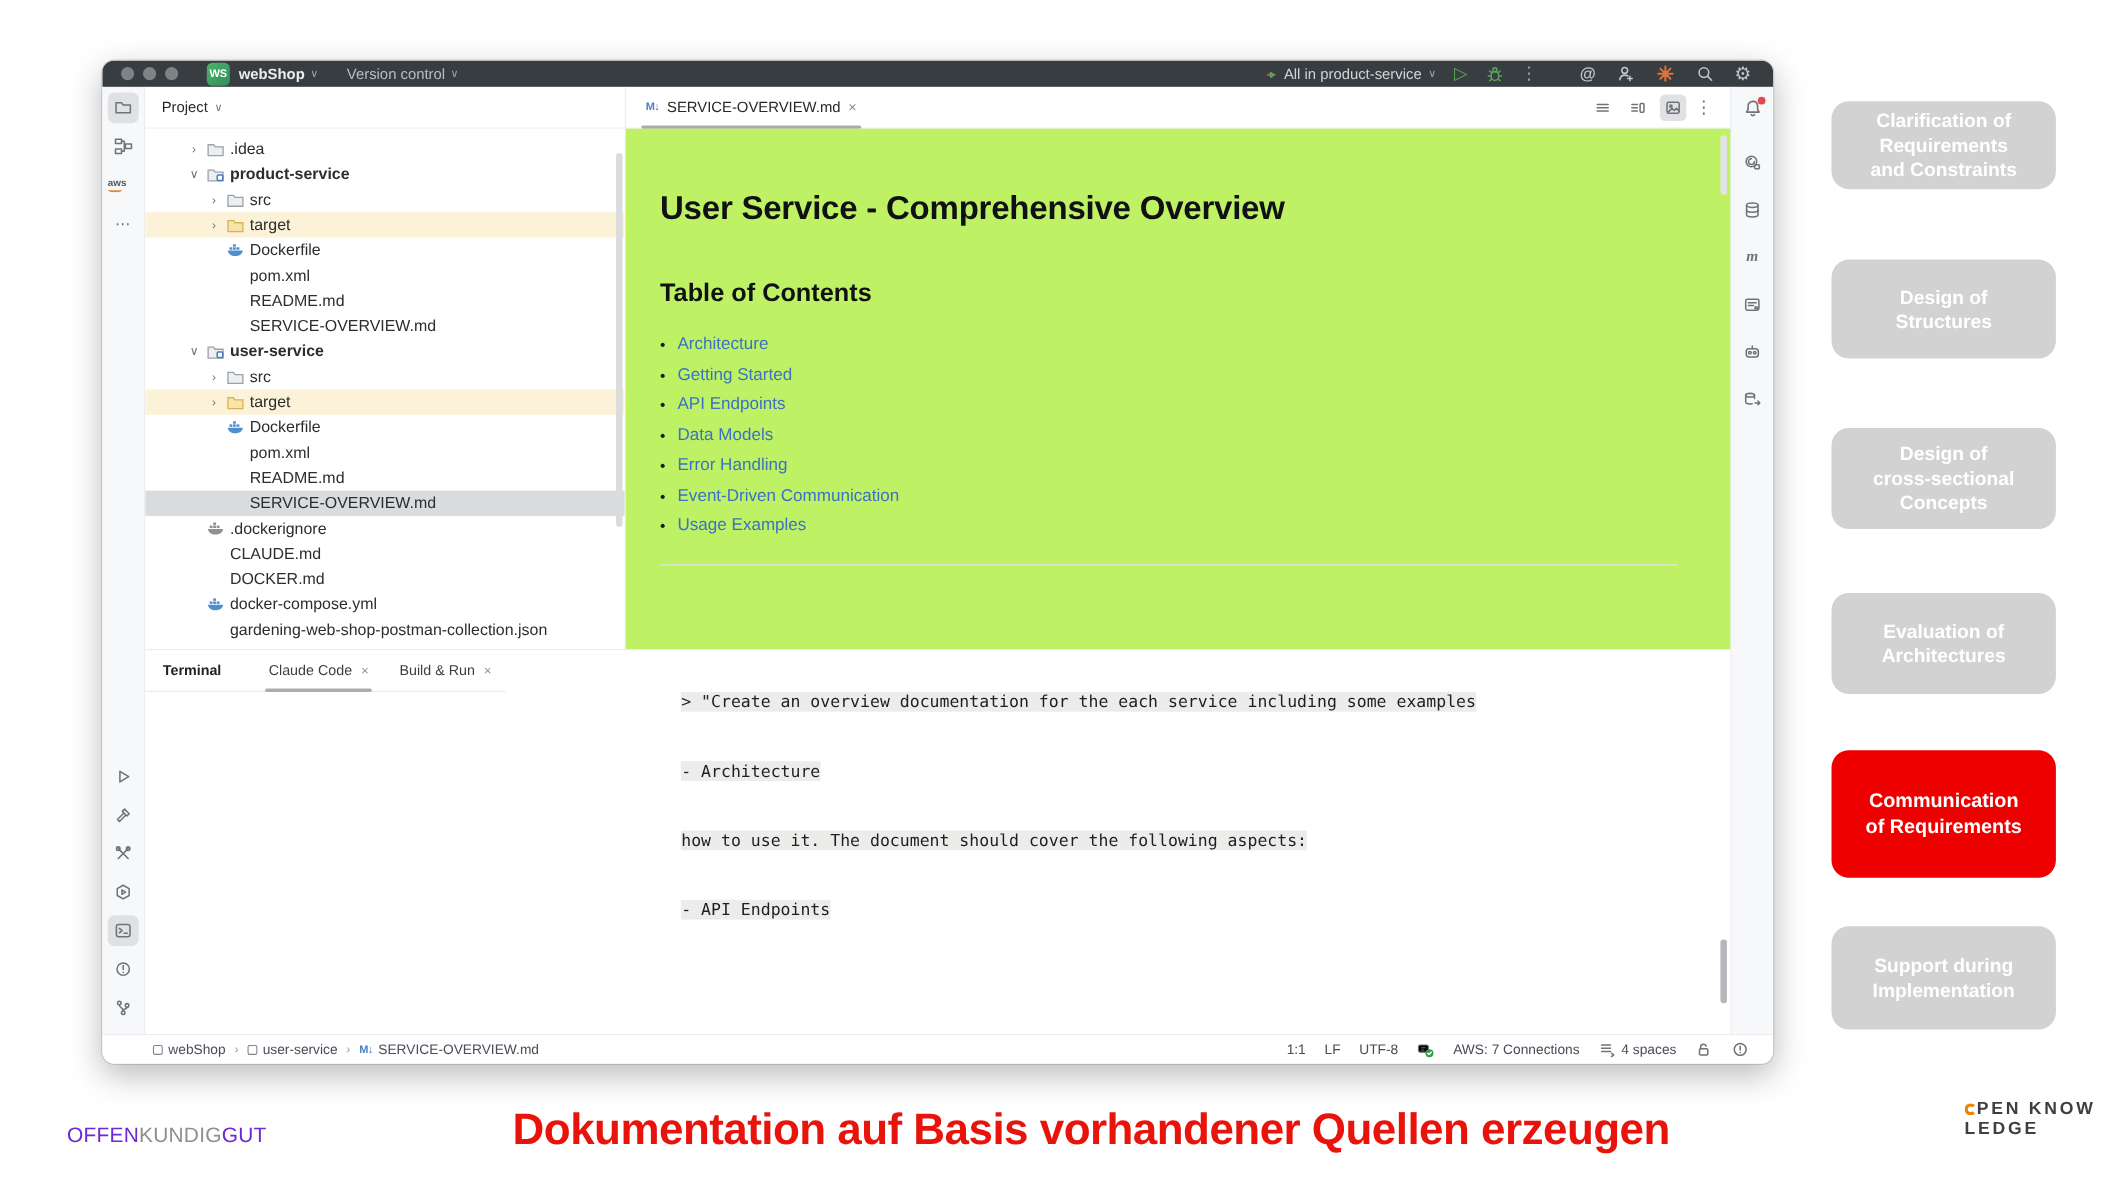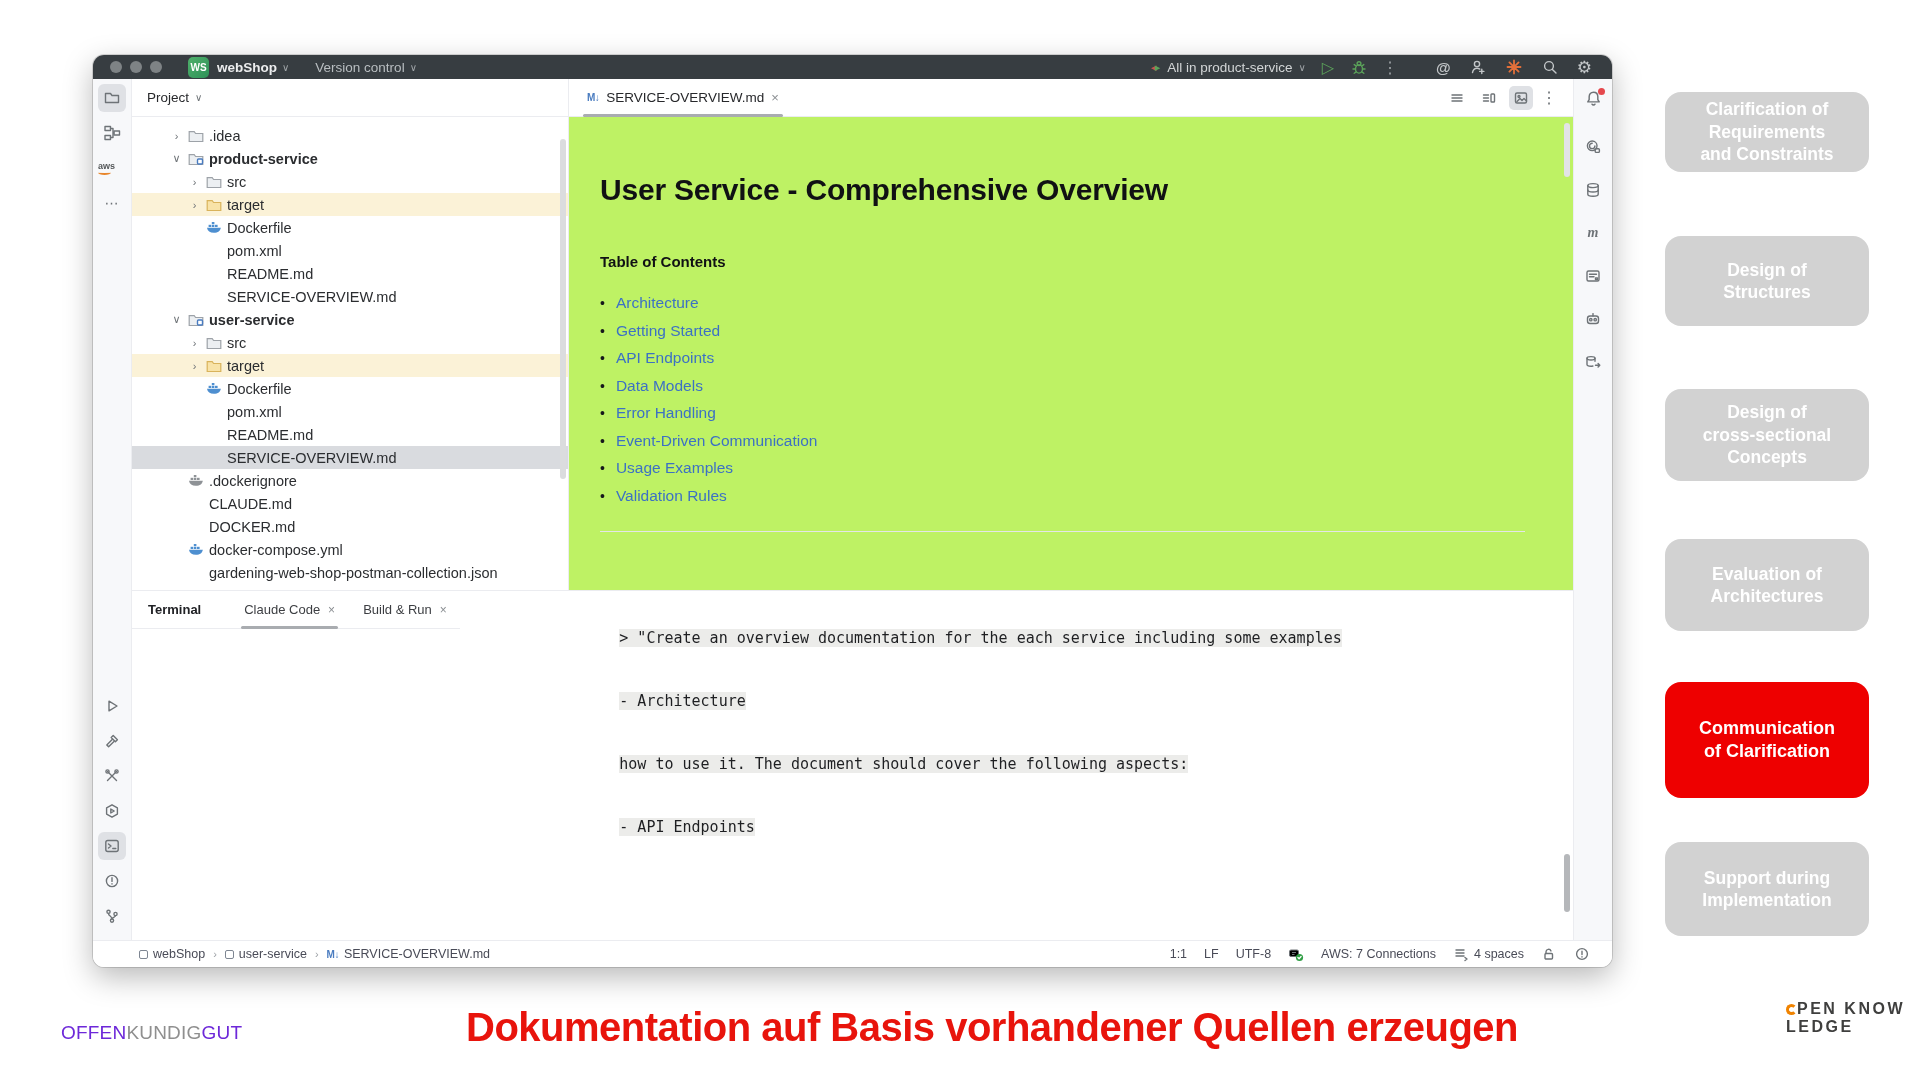--- a/index.html
+++ b/index.html
@@ -86,21 +86,21 @@
   .i-folder-warm .fbody{fill:#F8E3A8;stroke:#D9B35B}
   .mbadge{display:none;fill:#fff;stroke:#4A7CC0;stroke-width:1.4}
   .i-module .mbadge{display:block}
   .g-docker{display:none;fill:#4E8FD0}
   .i-docker .g-docker{display:block}
   .i-docker-gray .g-docker{display:block;fill:#8E9296}
 
   
   .editor{flex:1;position:relative;overflow:hidden;padding:56px 48px 0 31px;background:#bef264}
   .ed-h1{font-size:30px;font-weight:800;color:#101114;margin-bottom:46px;letter-spacing:-.2px}
-  .ed-h2{font-size:15px;font-weight:800;color:#101114;margin-bottom:24px}
+  .ed-h2{font-size:23px;font-weight:800;color:#101114;margin-bottom:24px}
   .toc{list-style:none}
   .toc li{font-size:15.5px;margin-bottom:9.5px;display:flex;gap:11px;align-items:center;color:#16181B}
   .toc li::before{content:"•";font-size:14px}
   .toc a{color:#3C71C4;text-decoration:none}
   .ed-hr{border-top:1px solid #E4E6E8;margin-top:26px}
   .ed-scroll{position:absolute;right:3px;top:6px;width:6px;height:54px;background:#E2E3E5;border-radius:3px}
 
   
   .terminal{flex:0 0 350px;border-top:1px solid #EBECF0;display:flex;flex-direction:row;min-height:0;position:relative;background:#fff}
   .term-tabs{height:38px;flex:0 0 auto;display:flex;align-items:center;padding-left:16px;border-bottom:1px solid #EBECF0;gap:2px}
@@ -557,23 +557,20 @@
                 </li>
                 <li>
                   <a href="#">Error Handling</a>
                 </li>
                 <li>
                   <a href="#">Event-Driven Communication</a>
                 </li>
                 <li>
                   <a href="#">Usage Examples</a>
                 </li>
-                <li>
-                  <a href="#">Validation Rules</a>
-                </li>
               </ul>
             <div class="ed-hr"></div>
             <div class="ed-scroll"></div>
           </div>
         </div>
 
         <div class="terminal">
           <div class="term-tabs">
 
           <div class="ttab ttitle">
@@ -719,21 +716,21 @@
 Requirements
 and Constraints</div>
       <div class="step">Design of
 Structures</div>
       <div class="step">Design of
 cross-sectional
 Concepts</div>
       <div class="step">Evaluation of
 Architectures</div>
       <div class="step active">Communication
-of Clarification</div>
+of Requirements</div>
       <div class="step">Support during
 Implementation</div>
     </div>
 
   <div class="logo-left"><span class="lo-b">OFFEN</span><span class="lo-m">KUNDIG</span><span class="lo-b">GUT</span></div>
 
   <div class="footer-title">Dokumentation auf Basis vorhandener Quellen erzeugen</div>
 
   <div class="logo-right">
     <span><span class="okl-arc"></span><span>PEN</span></span>

